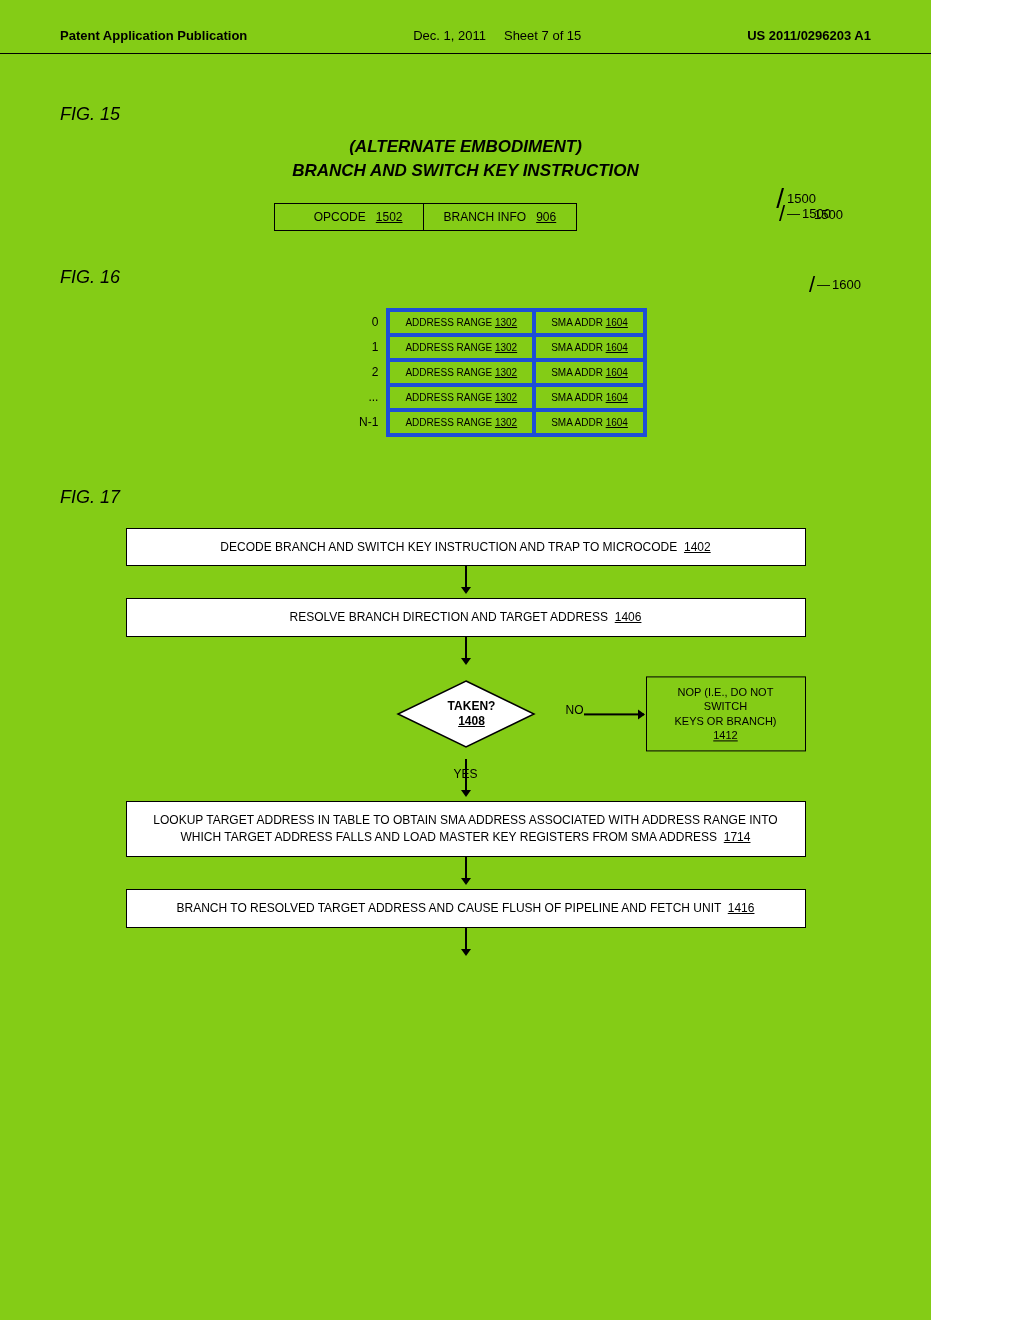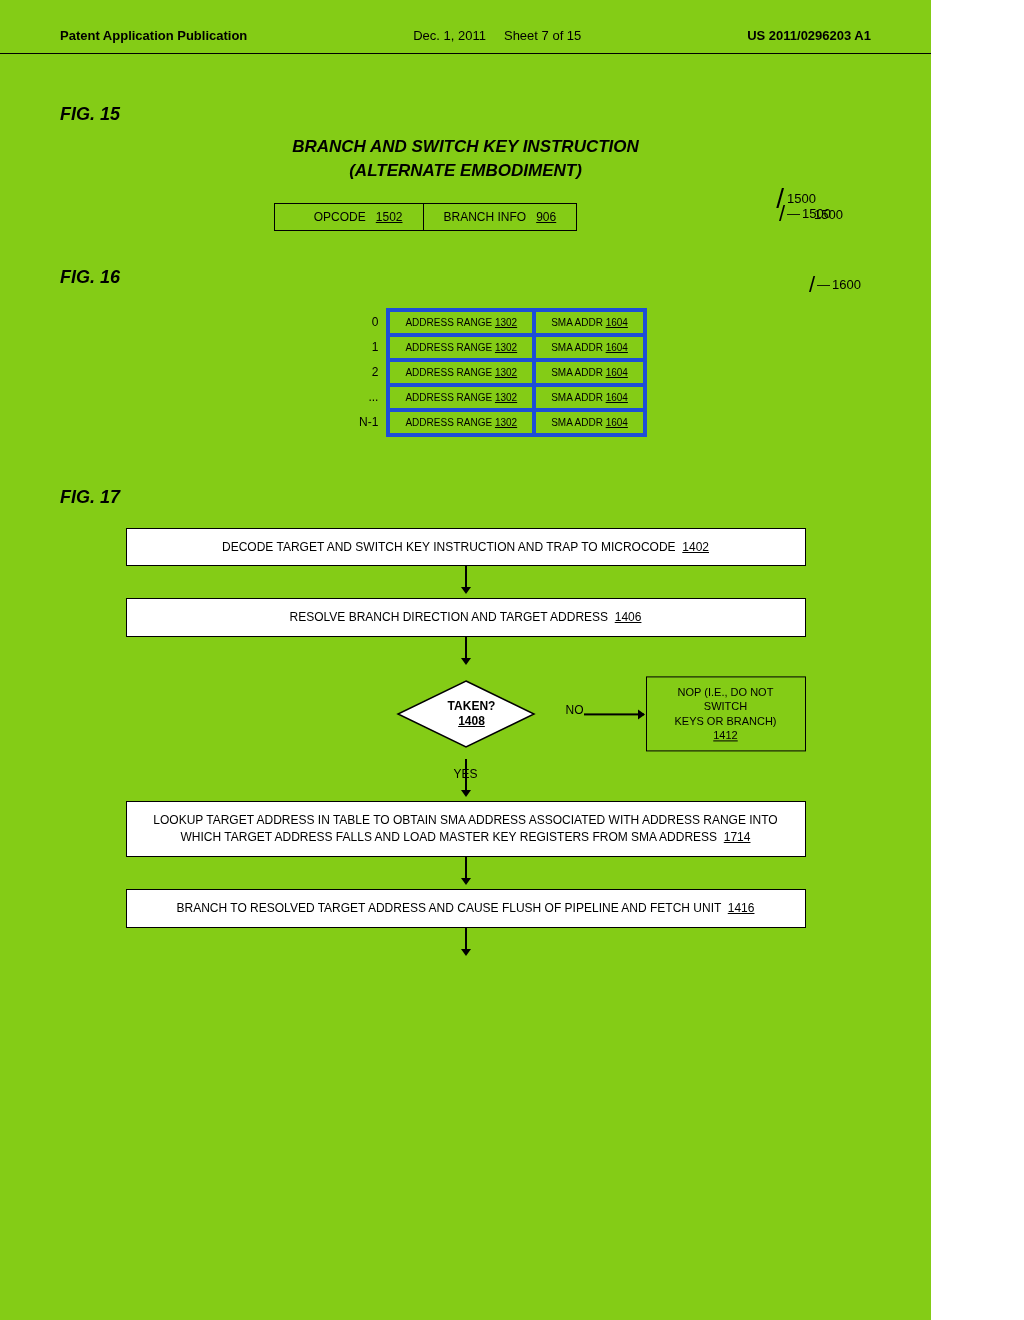--- a/index.html
+++ b/index.html
@@ -50,21 +50,21 @@
     }
 
     
     .fig15-section {
       margin-top: 20px;
       margin-bottom: 40px;
     }
     .fig-label {
       font-style: italic;
       font-size: 18px;
-      font-weight: bold;
+      font-weight: normal;
       color: #000;
       margin-bottom: 10px;
     }
     .fig15-title {
       text-align: center;
       font-style: italic;
       font-weight: bold;
       font-size: 17px;
       color: #000;
       margin-bottom: 20px;
@@ -215,22 +215,22 @@
       <span>Sheet 7 of 15</span>
     </div>
     <div class="header-right">US 2011/0296203 A1</div>
   </div>
 
   <div class="content">
 
     <div class="fig15-section">
       <div class="fig-label">FIG. 15</div>
       <div class="fig15-title">
+        <div>(ALTERNATE EMBODIMENT)</div>
         <div>BRANCH AND SWITCH KEY INSTRUCTION</div>
-        <div>(ALTERNATE EMBODIMENT)</div>
       </div>
       <div style="position:relative; display:flex; justify-content:center; align-items:flex-start; margin-top:15px;">
 
         <div style="position:absolute; right:55px; top:-18px; display:flex; flex-direction:column; align-items:flex-start;">
           <div style="display:flex; align-items:center;">
             <span style="font-size:28px; color:#000; line-height:1; margin-right:3px; font-style:normal;">/</span>
             <span style="font-size:13px; color:#000;">1500</span>
           </div>
         </div>
         <div style="position:absolute; right:28px; top:2px;">
@@ -301,21 +301,21 @@
         </table>
       </div>
     </div>
 
     <div class="fig17-section">
       <div class="fig-label">FIG. 17</div>
 
       <div class="flowchart">
 
         <div class="flow-box">
-          <span>DECODE TARGET AND SWITCH KEY INSTRUCTION AND TRAP TO MICROCODE</span>
+          <span>DECODE BRANCH AND SWITCH KEY INSTRUCTION AND TRAP TO MICROCODE</span>
           &nbsp;<span class="underline-ref">1402</span>
         </div>
 
         <div class="flow-arrow"></div>
         <div class="spacer"></div>
 
         <div class="flow-box">
           <span>RESOLVE BRANCH DIRECTION AND TARGET ADDRESS</span>
           &nbsp;<span class="underline-ref">1406</span>
         </div>

